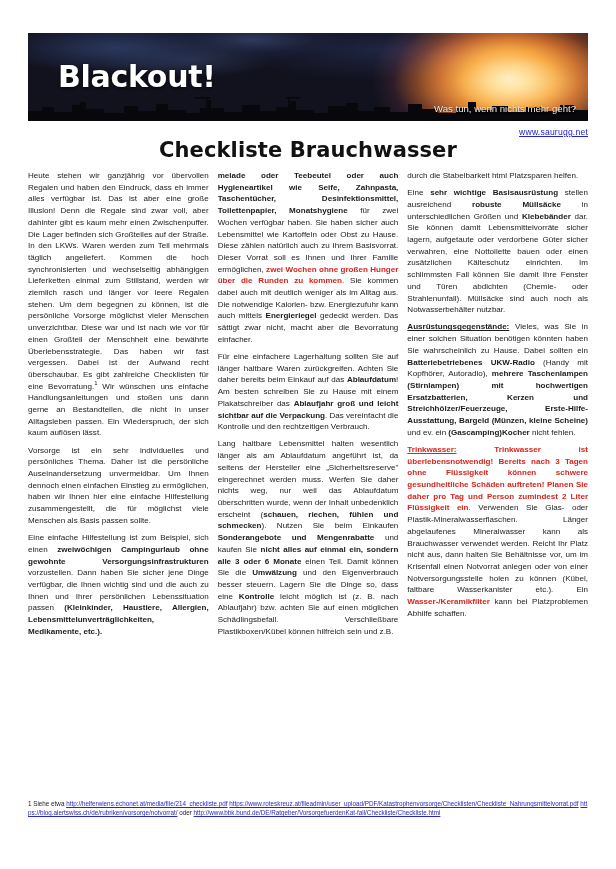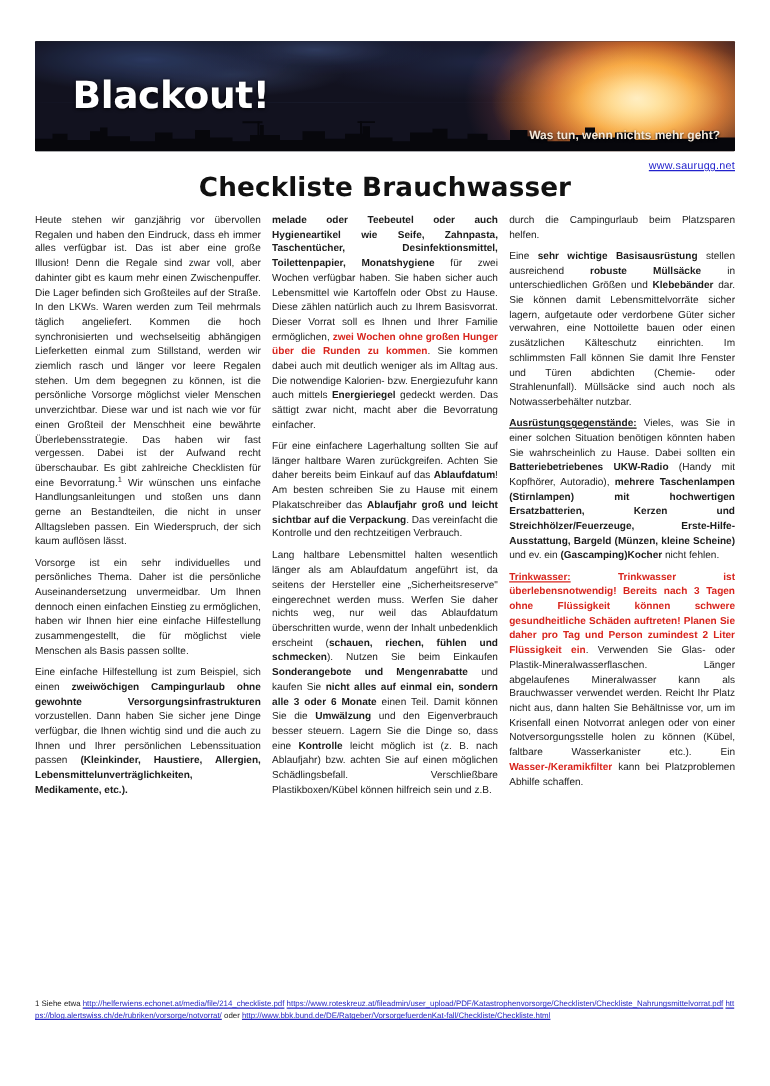--- a/index.html
+++ b/index.html
@@ -90,21 +90,20 @@
   .banner-question {
     position: absolute;
     right: 12px;
     bottom: 7px;
     z-index: 4;
     font-family: "Liberation Sans", sans-serif;
     font-size: 9.6px;
     color: #f3e7d8;
     text-shadow: 0 1px 2px rgba(0,0,0,.9);
     white-space: nowrap;
-    font-weight: bold;
   }
 
   
   .site-url {
     position: absolute;
     right: 28px;
     top: 127px;
     font-size: 8.6px;
     color: #2222cc;
     text-decoration: underline;
@@ -203,21 +202,21 @@
       <p><span>Eine einfache Hilfestellung ist zum Beispiel, sich einen </span><b>zweiwöchigen Campingurlaub ohne gewohnte Versorgungsinfrastrukturen</b><span> vorzustellen. Dann haben Sie sicher jene Dinge verfügbar, die Ihnen wichtig sind und die auch zu Ihnen und Ihrer persönlichen Lebenssituation passen </span><b>(Kleinkinder, Haustiere, Allergien, Lebensmittelunverträglichkeiten, Medikamente, etc.).</b></p>
     </div>
 
     <div class="col">
       <p><b>melade oder Teebeutel oder auch Hygieneartikel wie Seife, Zahnpasta, Taschentücher, Desinfektionsmittel, Toilettenpapier, Monatshygiene</b><span> für zwei Wochen verfügbar haben. Sie haben sicher auch Lebensmittel wie Kartoffeln oder Obst zu Hause. Diese zählen natürlich auch zu Ihrem Basisvorrat. Dieser Vorrat soll es Ihnen und Ihrer Familie ermöglichen, </span><span class="redb">zwei Wochen ohne großen Hunger über die Runden zu kommen</span><span>. Sie kommen dabei auch mit deutlich weniger als im Alltag aus. Die notwendige Kalorien- bzw. Energiezufuhr kann auch mittels </span><b>Energieriegel</b><span> gedeckt werden. Das sättigt zwar nicht, macht aber die Bevorratung einfacher.</span></p>
       <p><span>Für eine einfachere Lagerhaltung sollten Sie auf länger haltbare Waren zurückgreifen. Achten Sie daher bereits beim Einkauf auf das </span><b>Ablaufdatum</b><span>! Am besten schreiben Sie zu Hause mit einem Plakatschreiber das </span><b>Ablaufjahr groß und leicht sichtbar auf die Verpackung</b><span>. Das vereinfacht die Kontrolle und den rechtzeitigen Verbrauch.</span></p>
       <p><span>Lang haltbare Lebensmittel halten wesentlich länger als am Ablaufdatum angeführt ist, da seitens der Hersteller eine „Sicherheitsreserve" eingerechnet werden muss. Werfen Sie daher nichts weg, nur weil das Ablaufdatum überschritten wurde, wenn der Inhalt unbedenklich erscheint (</span><b>schauen, riechen, fühlen und schmecken</b><span>). Nutzen Sie beim Einkaufen </span><b>Sonderangebote und Mengenrabatte</b><span> und kaufen Sie </span><b>nicht alles auf einmal ein, sondern alle 3 oder 6 Monate</b><span> einen Teil. Damit können Sie die </span><b>Umwälzung</b><span> und den Eigenverbrauch besser steuern. Lagern Sie die Dinge so, dass eine </span><b>Kontrolle</b><span> leicht möglich ist (z. B. nach Ablaufjahr) bzw. achten Sie auf einen möglichen Schädlingsbefall. Verschließbare Plastikboxen/Kübel können hilfreich sein und z.B.</span></p>
     </div>
 
     <div class="col">
-      <p>durch die Campingurlaub beim Platzsparen helfen.</p>
+      <p>durch die Stabelbarkeit html Platzsparen helfen.</p>
       <p><span>Eine </span><b>sehr wichtige Basisausrüstung</b><span> stellen ausreichend </span><b>robuste Müllsäcke</b><span> in unterschiedlichen Größen und </span><b>Klebebänder</b><span> dar. Sie können damit Lebensmittelvorräte sicher lagern, aufgetaute oder verdorbene Güter sicher verwahren, eine Nottoilette bauen oder einen zusätzlichen Kälteschutz einrichten. Im schlimmsten Fall können Sie damit Ihre Fenster und Türen abdichten (Chemie- oder Strahlenunfall). Müllsäcke sind auch noch als Notwasserbehälter nutzbar.</span></p>
       <p><b class="uline">Ausrüstungsgegenstände:</b><span> Vieles, was Sie in einer solchen Situation benötigen könnten haben Sie wahrscheinlich zu Hause. Dabei sollten ein </span><b>Batteriebetriebenes UKW-Radio</b><span> (Handy mit Kopfhörer, Autoradio), </span><b>mehrere Taschenlampen (Stirnlampen) mit hochwertigen Ersatzbatterien, Kerzen und Streichhölzer/Feuerzeuge, Erste-Hilfe-Ausstattung, Bargeld (Münzen, kleine Scheine)</b><span> und ev. ein </span><b>(Gascamping)Kocher</b><span> nicht fehlen.</span></p>
       <p><b class="uline redb">Trinkwasser:</b><span class="redb"> Trinkwasser ist überlebensnotwendig! Bereits nach 3 Tagen ohne Flüssigkeit können schwere gesundheitliche Schäden auftreten! Planen Sie daher pro Tag und Person zumindest 2 Liter Flüssigkeit ein</span><span>. Verwenden Sie Glas- oder Plastik-Mineralwasserflaschen. Länger abgelaufenes Mineralwasser kann als Brauchwasser verwendet werden. Reicht Ihr Platz nicht aus, dann halten Sie Behältnisse vor, um im Krisenfall einen Notvorrat anlegen oder von einer Notversorgungsstelle holen zu können (Kübel, faltbare Wasserkanister etc.). Ein </span><span class="redb">Wasser-/Keramikfilter</span><span> kann bei Platzproblemen Abhilfe schaffen.</span></p>
       <div class="spacer-blk"></div>
     </div>
   </div>
 
   <div class="footnote">
     <span class="fnum">1</span><span> Siehe etwa </span><span class="flink">http://helferwiens.echonet.at/media/file/214_checkliste.pdf</span><span> </span><span class="flink">https://www.roteskreuz.at/fileadmin/user_upload/PDF/Katastrophenvorsorge/Checklisten/Checkliste_Nahrungsmittelvorrat.pdf</span><span> </span><span class="flink">https://blog.alertswiss.ch/de/rubriken/vorsorge/notvorrat/</span><span> oder </span><span class="flink">http://www.bbk.bund.de/DE/Ratgeber/VorsorgefuerdenKat-fall/Checkliste/Checkliste.html</span>
   </div>

